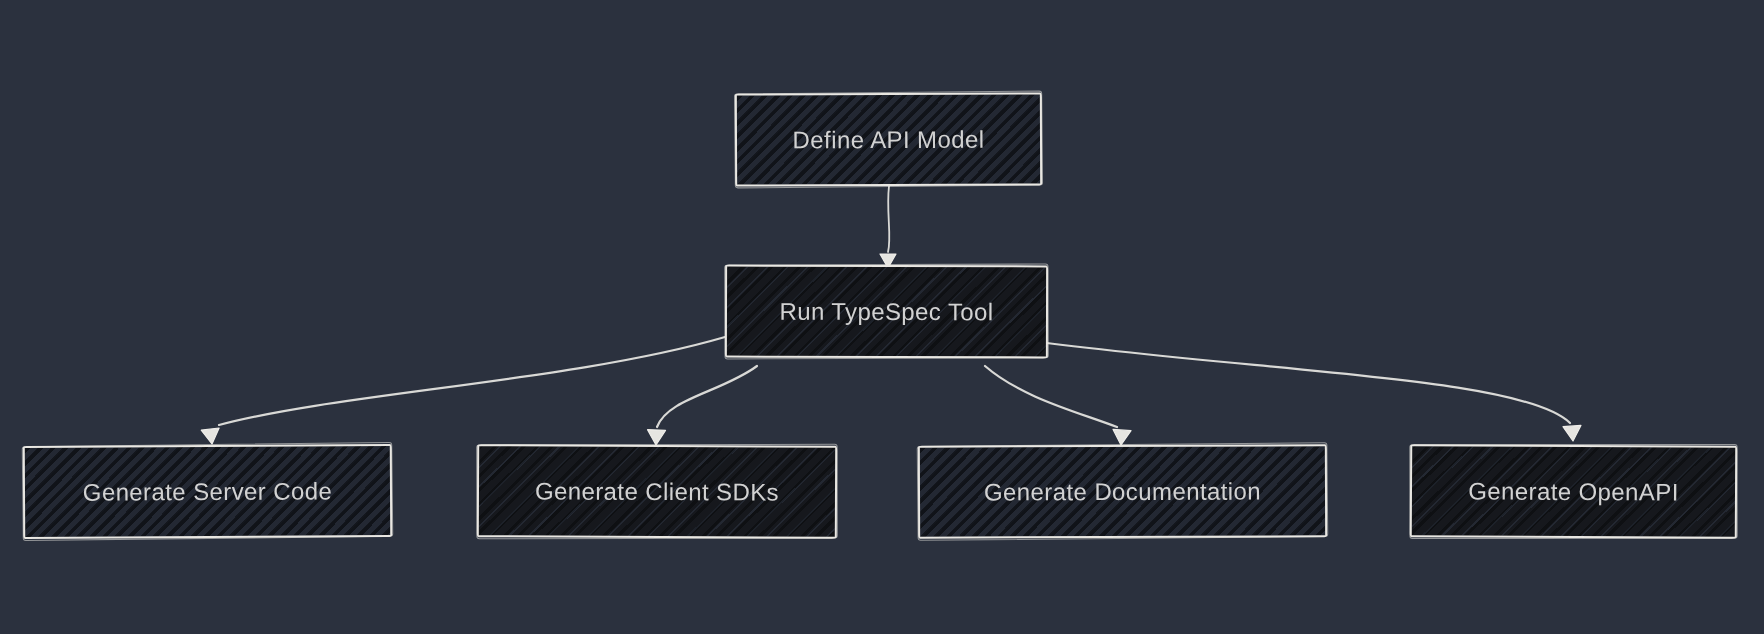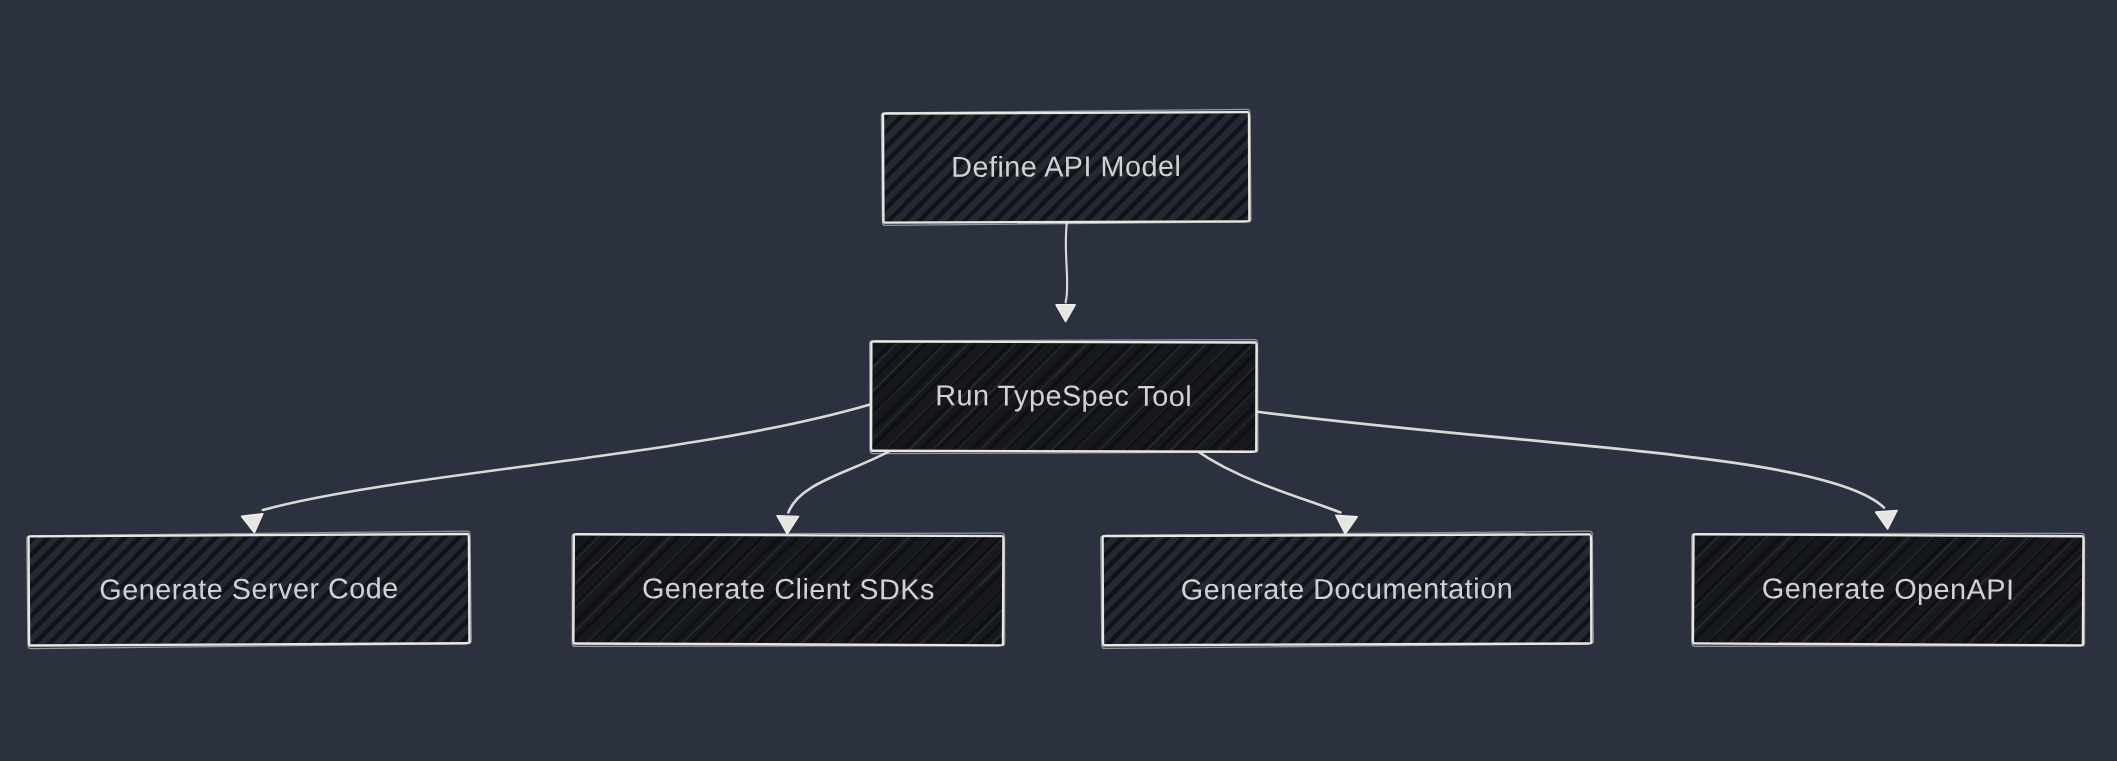--- a/index.html
+++ b/index.html
@@ -113,21 +113,21 @@
     <path class="edge" d="M 1016 339 C 1255 372 1522 376 1570 423"></path>
     <g transform="translate(1573,441) rotate(-4)">
       <path class="arrowhead" d="M 0 0 L -9 -15 L 9 -15 Z"></path>
     </g>
   </svg>
 
   <div class="node hatch-strong" style="left:735px; top:93px; width:307px; height:93px; transform:rotate(-0.2deg);">
     <span class="label">Define API Model</span>
   </div>
 
-  <div class="node hatch-soft" style="left:725px; top:284px; width:323px; height:93px; transform:rotate(0.15deg);">
+  <div class="node hatch-soft" style="left:725px; top:265px; width:323px; height:93px; transform:rotate(0.15deg);">
     <span class="label">Run TypeSpec Tool</span>
   </div>
 
   <div class="node hatch-strong" style="left:23px; top:445px; width:369px; height:93px; transform:rotate(-0.3deg);">
     <span class="label">Generate Server Code</span>
   </div>
 
   <div class="node hatch-soft" style="left:477px; top:445px; width:360px; height:93px; transform:rotate(0.25deg);">
     <span class="label">Generate Client SDKs</span>
   </div>

